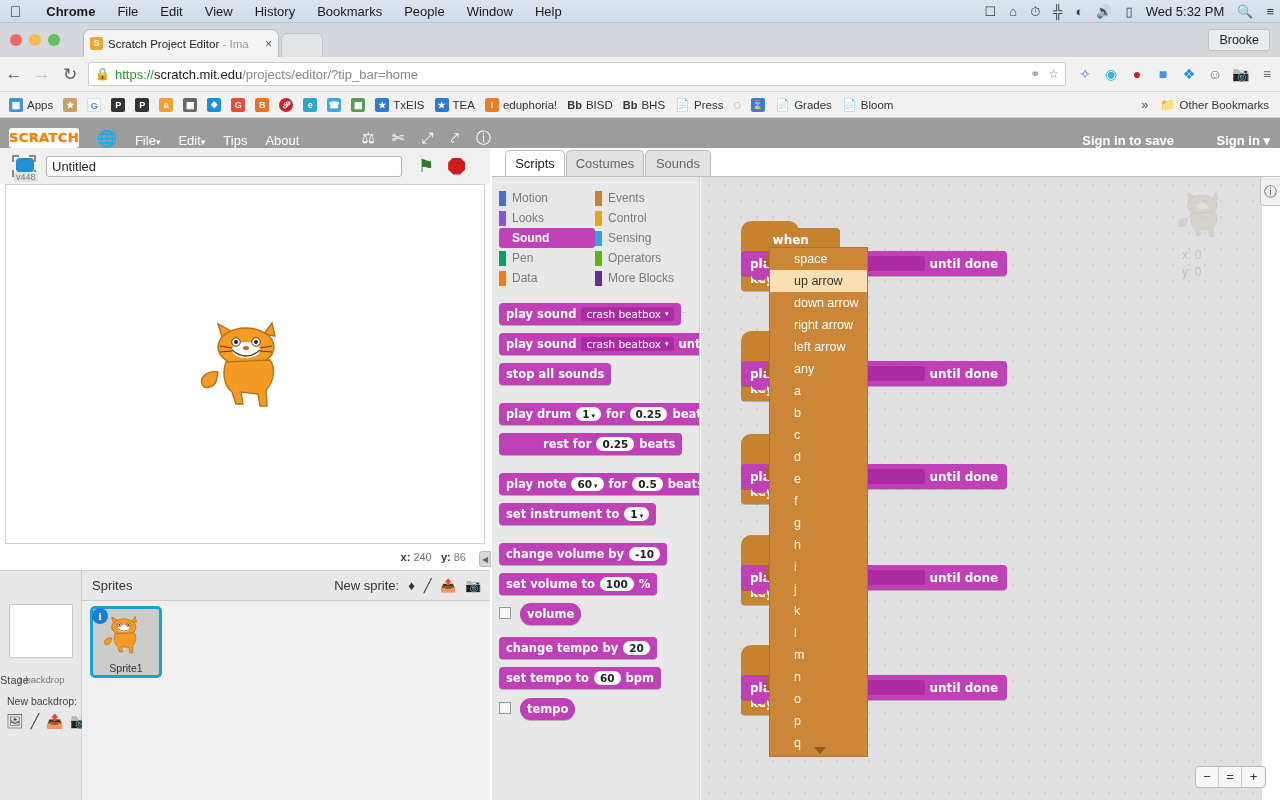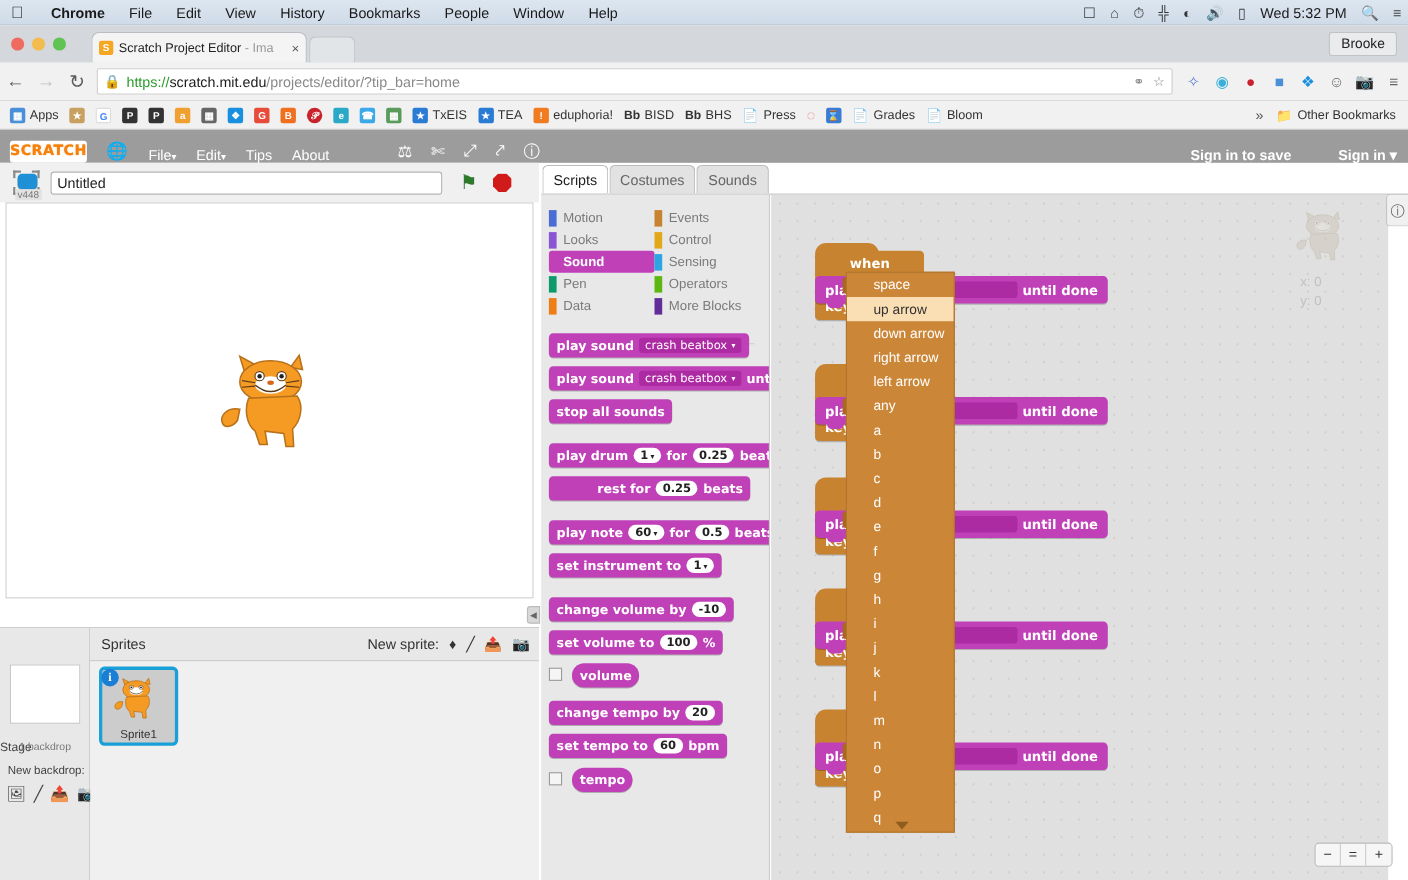--- a/index.html
+++ b/index.html
@@ -192,21 +192,21 @@
     text-align: center; font-size: 10.5px; color: #333; }
   .sprite-tile .img { position: absolute; left: 9px; top: 5px; width: 48px; height: 44px; }
 
   
   .tabs-row {
     position: absolute; top: 150px; left: 493px; width: 280px; height: 26px;
   }
   .etab {
     position: absolute; top: 0; height: 26px; background: #e2e2e2;
     border: 1px solid #bcbcbc; border-bottom: none; border-radius: 5px 5px 0 0;
-    font-size: 13px; color: #666; text-align: center; line-height: 25px;
+    font-size: 13px; color: #666; text-align: center; line-height: 25px; margin-left: 12px;
   }
   .etab.active { background: #fff; color: #222; }
 
   .editor {
     position: absolute; top: 176px; left: 492px; width: 788px; height: 624px;
     background: #fff; border-top: 1px solid #bcbcbc;
   }
   .palette {
     position: absolute; left: 0; top: 0; width: 208px; height: 624px;
     background: #e8e8e8; border-right: 1px solid #ccc; overflow: hidden;
@@ -514,20 +514,27 @@
       <path d="M36 30 Q50 42 64 30" fill="#fff" stroke="#5a3a1a" stroke-width="1.3"></path>
       <circle cx="40" cy="22" r="4.2" fill="#fff" stroke="#5a3a1a" stroke-width="1"></circle>
       <circle cx="60" cy="22" r="4.2" fill="#fff" stroke="#5a3a1a" stroke-width="1"></circle>
       <circle cx="40" cy="22" r="2" fill="#222"></circle>
         <circle cx="60" cy="22" r="2" fill="#222"></circle>
       <ellipse cx="50" cy="28" rx="3" ry="2" fill="#d4651a"></ellipse>
       <path d="M24 26 L36 28 M24 32 L36 31 M64 28 L76 26 M64 31 L76 32" stroke="#5a3a1a" stroke-width="1" fill="none"></path>
     </svg>
   </div>
 
+  <div class="xy">
+    <b>x:</b>
+    <span class="num">240</span>
+    &nbsp;
+    <b>y:</b>
+    <span class="num">86</span>
+  </div>
   <div class="side-collapse">◀</div>
 
   <div class="sprite-pane">
     <div class="stage-col">
       <div class="stage-thumb"></div>
       <div class="stage-lbl">Stage</div>
       <div class="stage-sub">1 backdrop</div>
       <div class="newbd">New backdrop:</div>
       <div class="newbd-ic">
         <span>🖼</span>

